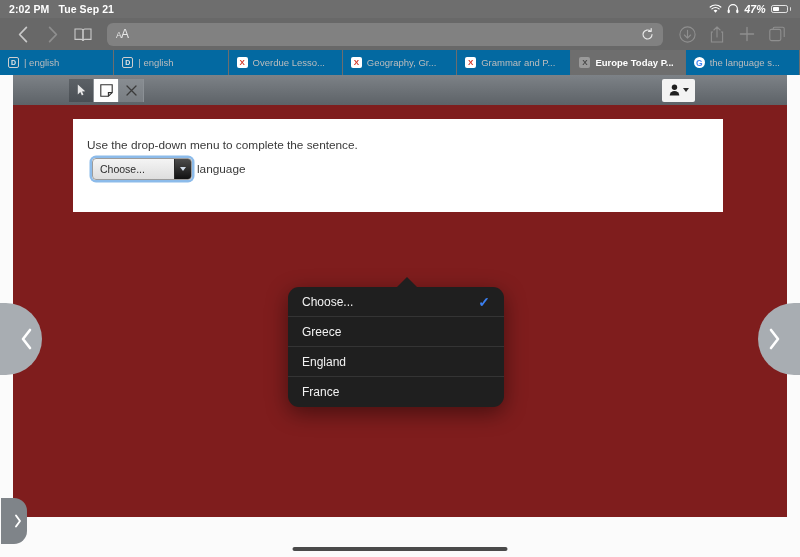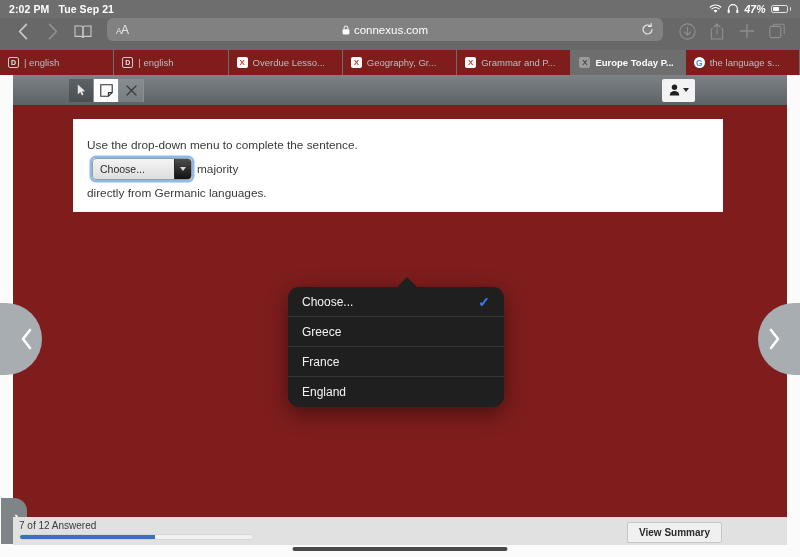--- a/index.html
+++ b/index.html
@@ -26,21 +26,21 @@
     width: 17px; height: 8.5px; border: 1.1px solid #e4e4e4;
     border-radius: 2.2px; padding: 1px; display: flex; align-items: center;
   }
   .batt-fill { height: 100%; width: 47%; background: #ffffff; border-radius: 0.8px; }
   .batt-cap { width: 1.5px; height: 3.5px; background: #d8d8d8; border-radius: 0 1px 1px 0; }
 
   
   .browserbar {
     position: absolute; top: 18px; left: 0; width: 800px; height: 32px;
     background: #686868;
-    display: flex; align-items: flex-start; padding: 0 10px; gap: 4px;
+    display: flex; align-items: center; padding: 0 10px; gap: 4px;
   }
   .nav-btn {
     width: 26px; height: 26px; display: flex; align-items: center; justify-content: center;
     color: #c9c9c9;
   }
   .nav-btn.dim { color: #8f8f8f; }
   .urlbar {
     flex: 1; height: 23px; background: #818181; border-radius: 6px;
     margin: 0 7px; display: flex; align-items: center;
     padding: 0 9px; position: relative;
@@ -50,21 +50,21 @@
   .url-center {
     position: absolute; left: 0; right: 0; text-align: center;
     font-size: 11.5px; color: #ffffff;
     display: flex; align-items: center; justify-content: center; gap: 4px;
   }
   .reload { margin-left: auto; color: #e8e8e8; display: flex; align-items: center; }
 
   
   .tabstrip {
     position: absolute; top: 50px; left: 0; width: 800px; height: 25px;
-    background: #7f1d1d; display: flex; align-items: stretch;
+    background: #0369a1; display: flex; align-items: stretch;
   }
   .tab {
     flex: 1 1 0; min-width: 0; display: flex; align-items: center; gap: 5px;
     padding: 0 8px; font-size: 9.5px; color: #bdbdbd;
     border-right: 1px solid #6d6d6d; overflow: hidden; white-space: nowrap;
   }
   .tab.active { background: #6e6e6e; color: #ffffff; font-weight: bold; }
   .tab-label { overflow: hidden; text-overflow: ellipsis; }
   .favicon { width: 11px; height: 11px; flex: 0 0 11px; display: flex; align-items: center; justify-content: center; }
   .fav-box {
@@ -271,29 +271,20 @@
     </div>
     <div class="nav-btn">
       <svg width="18" height="15" viewBox="0 0 18 15">
         <path d="M1 2 h6.2 a1.8 1.8 0 0 1 1.8 1.8 V14 a1.8 1.8 0 0 0-1.8-1.6 H1 Z" stroke="currentColor" stroke-width="1.1" fill="none"></path>
         <path d="M17 2 h-6.2 A1.8 1.8 0 0 0 9 3.8 V14 a1.8 1.8 0 0 1 1.8-1.6 H17 Z" stroke="currentColor" stroke-width="1.1" fill="none"></path>
       </svg>
     </div>
 
     <div class="urlbar">
       <span class="aa"><span class="small">A</span>A</span>
-      <span class="url-center">
-        <span>
-          <svg width="8" height="10" viewBox="0 0 8 10">
-            <rect x="0.6" y="4.2" width="6.8" height="5.2" rx="1.1" fill="#fff"></rect>
-            <path d="M2.1 4.2 V2.9 a1.9 1.9 0 0 1 3.8 0 V4.2" stroke="#fff" stroke-width="1" fill="none"></path>
-          </svg>
-        </span>
-        <span>connexus.com</span>
-      </span>
       <span class="reload">
         <svg width="13" height="13" viewBox="0 0 13 13">
           <path d="M11 6.5 a4.5 4.5 0 1 1-1.5-3.35" stroke="currentColor" stroke-width="1.2" fill="none" stroke-linecap="round"></path>
           <path d="M10.2 0.6 V3.3 H7.5" stroke="currentColor" stroke-width="1.2" fill="none" stroke-linecap="round" stroke-linejoin="round"></path>
         </svg>
       </span>
     </div>
 
     <div class="nav-btn dim">
       <svg width="17" height="17" viewBox="0 0 17 17">
@@ -419,40 +410,39 @@
           <div class="qline">Use the drop-down menu to complete the sentence.</div>
           <div class="qline">
             <span class="select-wrap">
               <span class="select-box">
                 <span class="select-label">Choose...</span>
                 <span class="select-arrow">
                     <span class="tri"></span>
                   </span>
               </span>
             </span>
-            <span>majority</span>
+            <span>language</span>
           </div>
-          <div class="qline">directly from Germanic languages.</div>
         </div>
       </div>
 
       <div class="popup-caret"></div>
       <div class="popup">
         <div class="popup-item">
           <span>Choose...</span>
           <span class="popup-check">✓</span>
         </div>
         <div class="popup-item">
           <span>Greece</span>
         </div>
         <div class="popup-item">
+          <span>England</span>
+        </div>
+        <div class="popup-item">
           <span>France</span>
-        </div>
-        <div class="popup-item">
-          <span>England</span>
         </div>
       </div>
 
       <div class="side-arrow left">
         <span>
           <svg width="13" height="22" viewBox="0 0 13 22">
               <path d="M10 2 L3 11 L10 20" stroke="#fff" stroke-width="2.6" fill="none" stroke-linecap="round" stroke-linejoin="round"></path>
             </svg>
         </span>
       </div>
@@ -466,23 +456,16 @@
 
       <div class="left-tab">
         <span>
           <svg width="8" height="14" viewBox="0 0 8 14">
               <path d="M2 1.5 L6 7 L2 12.5" stroke="#fff" stroke-width="1.9" fill="none" stroke-linecap="round" stroke-linejoin="round"></path>
             </svg>
         </span>
       </div>
     </div>
 
-    <div class="footer">
-      <div class="footer-label">7 of 12 Answered</div>
-      <div class="progress-track">
-        <div class="progress-fill" id="progress-fill" style="width: 58%; background: rgb(59, 111, 191);"></div>
-      </div>
-      <div class="summary-btn">View Summary</div>
-    </div>
 
     <div class="home-bar"></div>
   </div>
 </div>
 
 </body></html>

